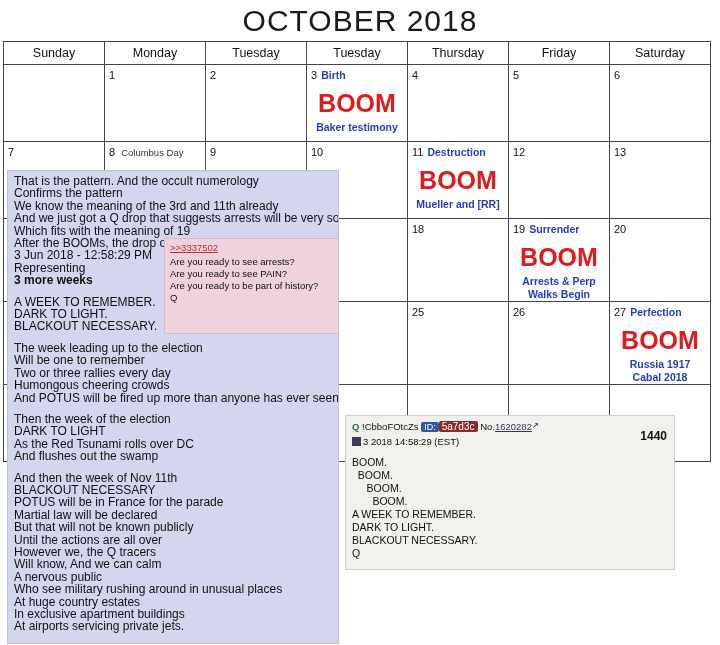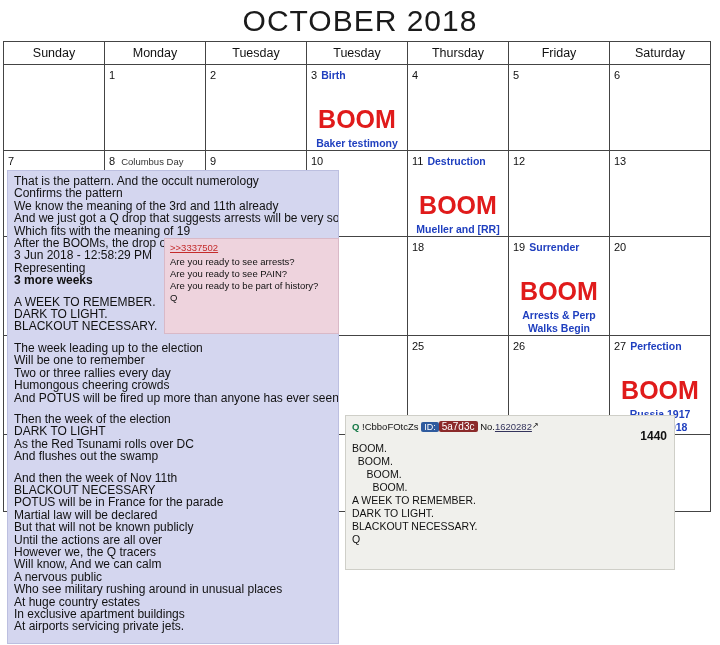--- a/index.html
+++ b/index.html
@@ -60,21 +60,21 @@
     font-weight:bold;
     color:#1f3fbf;
     padding-left:4px;
   }
   .boom{
     text-align:center;
     font-size:25px;
     font-weight:bold;
     color:#e01b1b;
     line-height:28px;
-    margin-top:22px;
+    margin-top:6px;
     font-family:"Liberation Sans", sans-serif;
   }
   .sub{
     text-align:center;
     font-size:10.5px;
     font-weight:bold;
     color:#1f3fbf;
     line-height:13px;
     margin-top:4px;
   }
@@ -292,20 +292,21 @@
 </div>
 
 <div class="panel-post">
   <div class="count">1440</div>
   <div class="post-head">
     <span class="name">Q</span>
     <span class="trip">!CbboFOtcZs</span>
     <span class="idbadge">ID:</span><span class="idcode">5a7d3c</span>
     <span class="postno">No.</span><a class="postlink" href="#">1620282</a><span class="ext">↗</span>
   </div>
+  <div class="post-date"><span class="flagicon"></span><span>3 2018 14:58:29 (EST)</span></div>
   <div class="post-body">BOOM.
   BOOM.
      BOOM.
        BOOM.
 A WEEK TO REMEMBER.
 DARK TO LIGHT.
 BLACKOUT NECESSARY.
 Q</div>
 </div>
 

